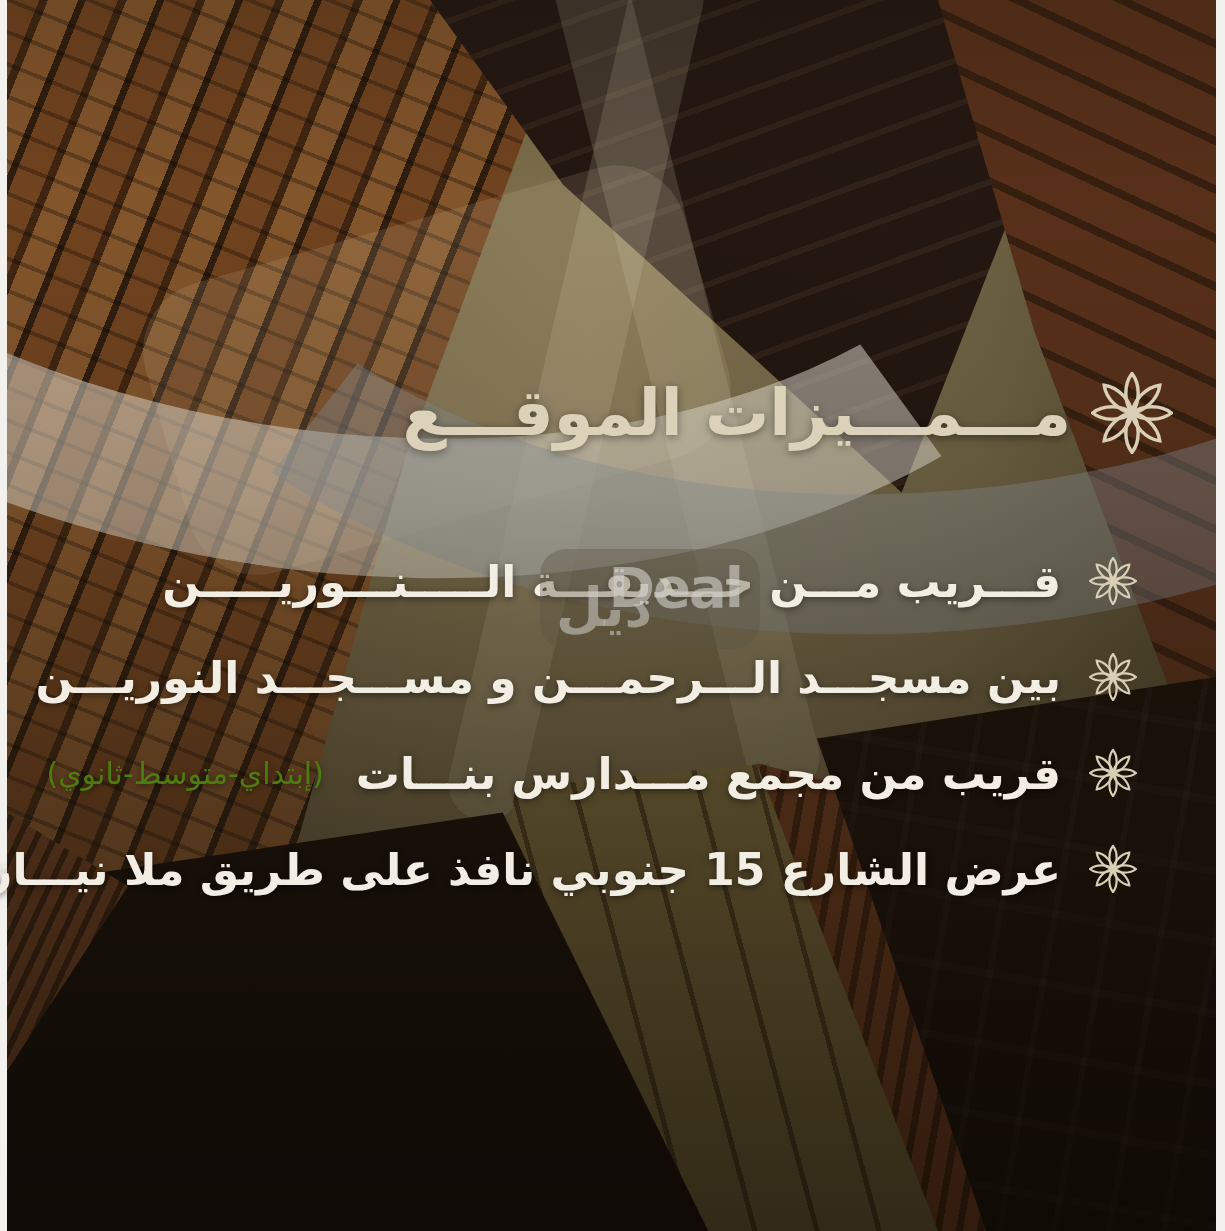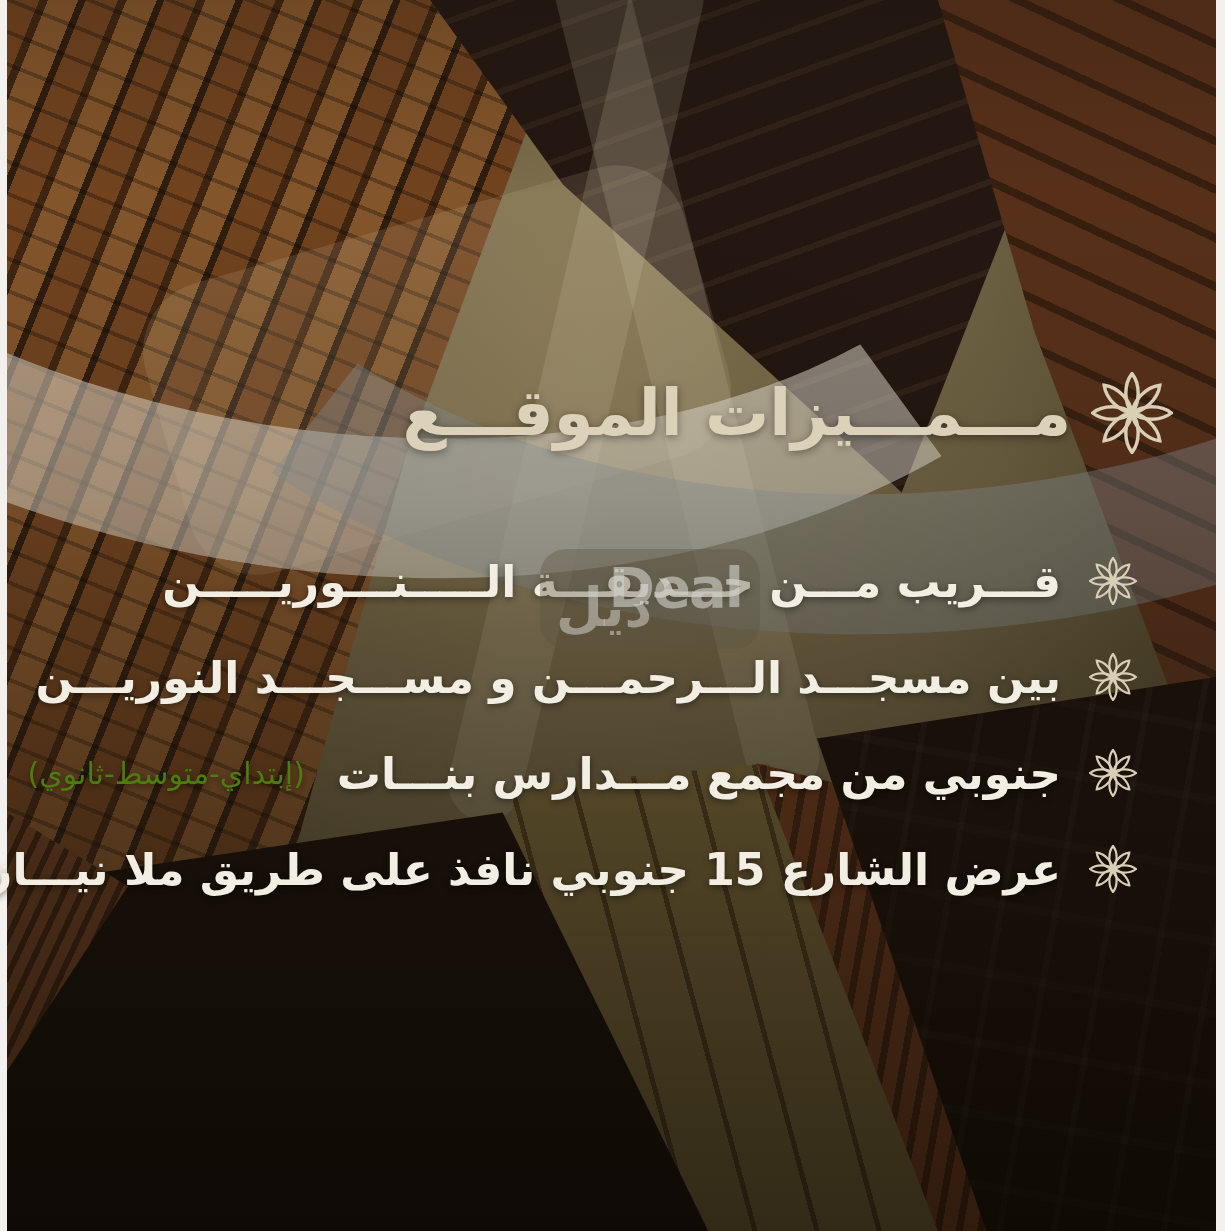--- a/index.html
+++ b/index.html
@@ -163,21 +163,21 @@
               <path d="M50 50 C41 39 39 16 50 2 C61 16 59 39 50 50 Z" transform="rotate(45 50 50)"></path>
               <path d="M50 50 C41 39 39 16 50 2 C61 16 59 39 50 50 Z" transform="rotate(90 50 50)"></path>
               <path d="M50 50 C41 39 39 16 50 2 C61 16 59 39 50 50 Z" transform="rotate(135 50 50)"></path>
               <path d="M50 50 C41 39 39 16 50 2 C61 16 59 39 50 50 Z" transform="rotate(180 50 50)"></path>
               <path d="M50 50 C41 39 39 16 50 2 C61 16 59 39 50 50 Z" transform="rotate(225 50 50)"></path>
               <path d="M50 50 C41 39 39 16 50 2 C61 16 59 39 50 50 Z" transform="rotate(270 50 50)"></path>
               <path d="M50 50 C41 39 39 16 50 2 C61 16 59 39 50 50 Z" transform="rotate(315 50 50)"></path>
             </g>
           </svg>
         </span>
-        <span class="ftext">جنوبي من مجمع مـــدارس بنـــات</span>
+        <span class="ftext">قريب من مجمع مـــدارس بنـــات</span>
         <span class="fnote">(إبتداي-متوسط-ثانوي)</span>
       </li>
 
 
       <li class="feature">
         <span class="flower sm">
           <svg viewBox="0 0 100 100" fill="none" stroke="#d9cfb6" stroke-width="4.6">
             <g>
               <path d="M50 50 C41 39 39 16 50 2 C61 16 59 39 50 50 Z"></path>
               <path d="M50 50 C41 39 39 16 50 2 C61 16 59 39 50 50 Z" transform="rotate(45 50 50)"></path>

